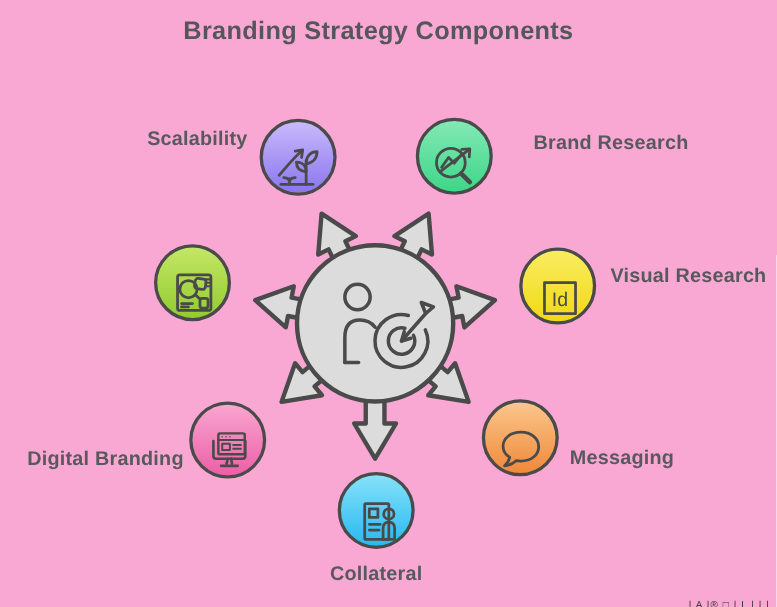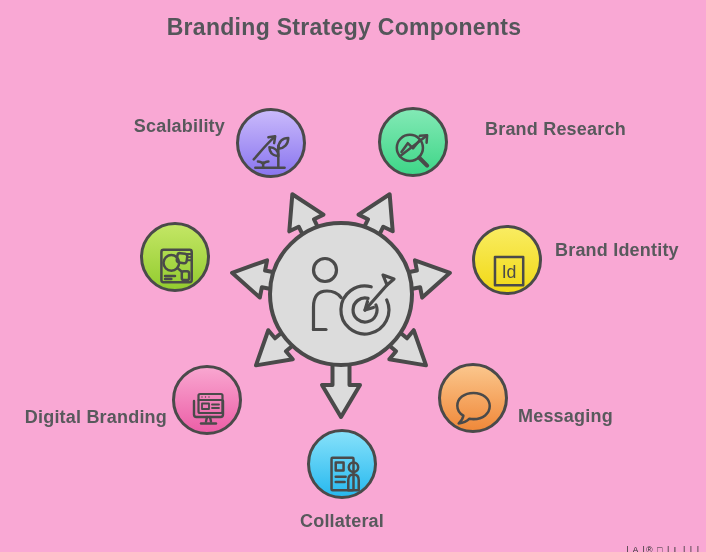--- a/index.html
+++ b/index.html
@@ -97,21 +97,21 @@
       <path d="M12.5 31.5 H22 M12.5 34.5 H18.5"></path>
     </svg>
   </div>
 
   <div class="node" style="left: 472px; top: 225px; background: linear-gradient(rgb(249, 236, 97), rgb(241, 217, 22));">
     <svg width="46" height="46" viewBox="0 0 44 44">
       <rect class="ic" x="10.5" y="10.5" width="27" height="27"></rect>
       <text x="24" y="30.5" text-anchor="middle" font-size="17" fill="#4a4a4a" font-family="Liberation Sans, sans-serif">Id</text>
     </svg>
   </div>
-  <div class="label" style="left:555px;top:240px;">Brand Identity</div>
+  <div class="label" style="left:555px;top:240px;">Visual Research</div>
 
   <div class="node" style="left: 172px; top: 365px; background: linear-gradient(rgb(249, 166, 208), rgb(236, 95, 167));">
     <svg width="46" height="46" viewBox="0 0 46 44" class="ic">
       <path d="M10 14 V27.5 Q10 30 12.5 30 H36.5 Q39 30 39 27.5 V14"></path>
       <rect x="14.5" y="7" width="24" height="19" rx="1.5" stroke-width="2.2"></rect>
       <path d="M14.5 13 H38.5" stroke-width="1.8"></path>
       <circle cx="18" cy="10" r="0.7" fill="#4a4a4a" stroke="none"></circle>
       <circle cx="21.5" cy="10" r="0.7" fill="#4a4a4a" stroke="none"></circle>
       <circle cx="25" cy="10" r="0.7" fill="#4a4a4a" stroke="none"></circle>
       <rect x="18" y="16.5" width="7" height="5.5" stroke-width="1.8"></rect>

